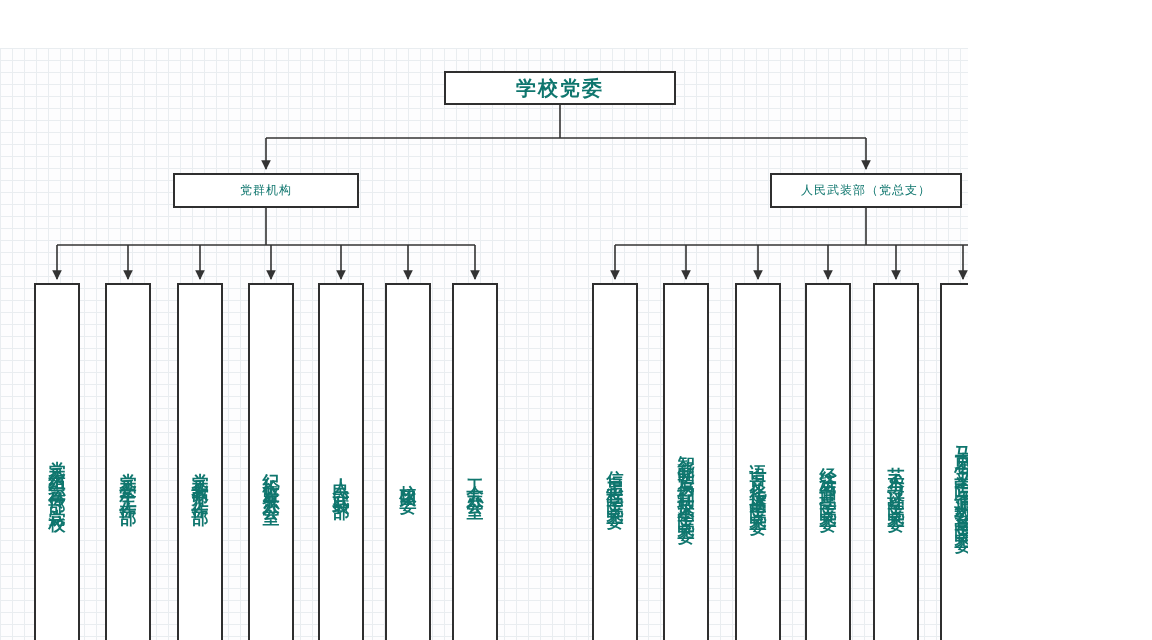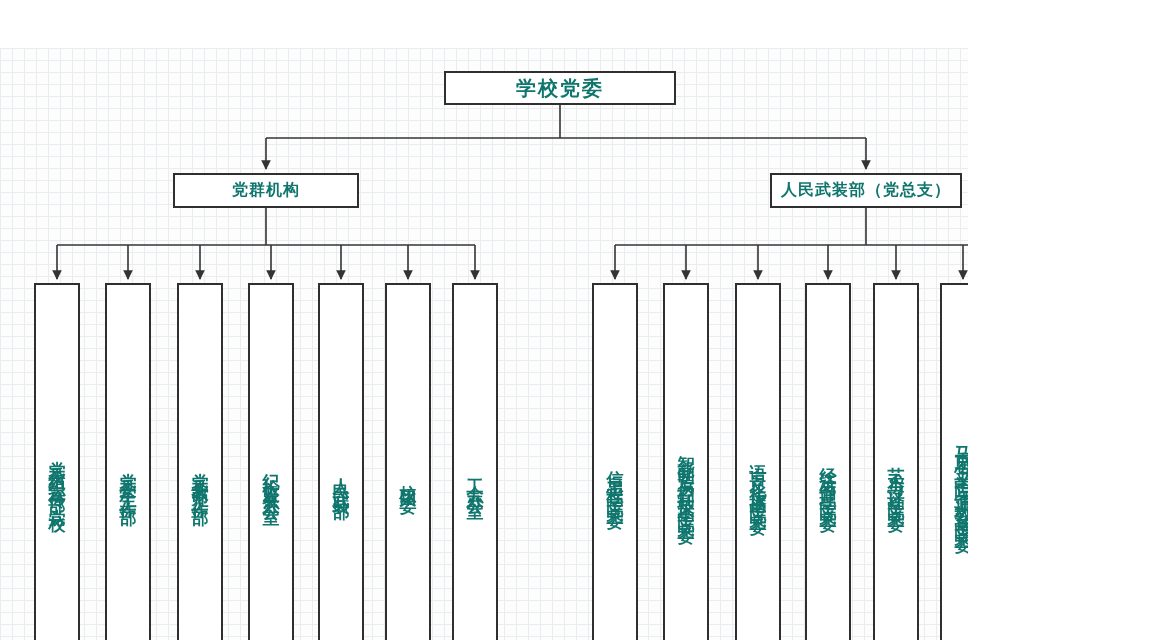--- a/index.html
+++ b/index.html
@@ -19,21 +19,21 @@
   svg.connectors { position:absolute; left:0; top:0; width:1152px; height:640px; }
   .node {
     position:absolute;
     background:#ffffff;
     border:2px solid #2f2f2f;
     box-sizing:border-box;
     display:flex; align-items:center; justify-content:center;
     text-align:center;
   }
   .node.root span { font-size:20px; font-weight:700; letter-spacing:2px; }
-  .node.branch span { font-size:16px; font-weight:700; letter-spacing:1px; }
+  .node.branch span { font-size:12px; font-weight:400; letter-spacing:1px; }
   .vnode {
     position:absolute;
     top:235px; height:394px; width:46px;
     background:#ffffff;
     border:2px solid #2f2f2f;
     box-sizing:border-box;
     display:flex; align-items:center; justify-content:center;
   }
   .vnode span {
     writing-mode:vertical-rl;

